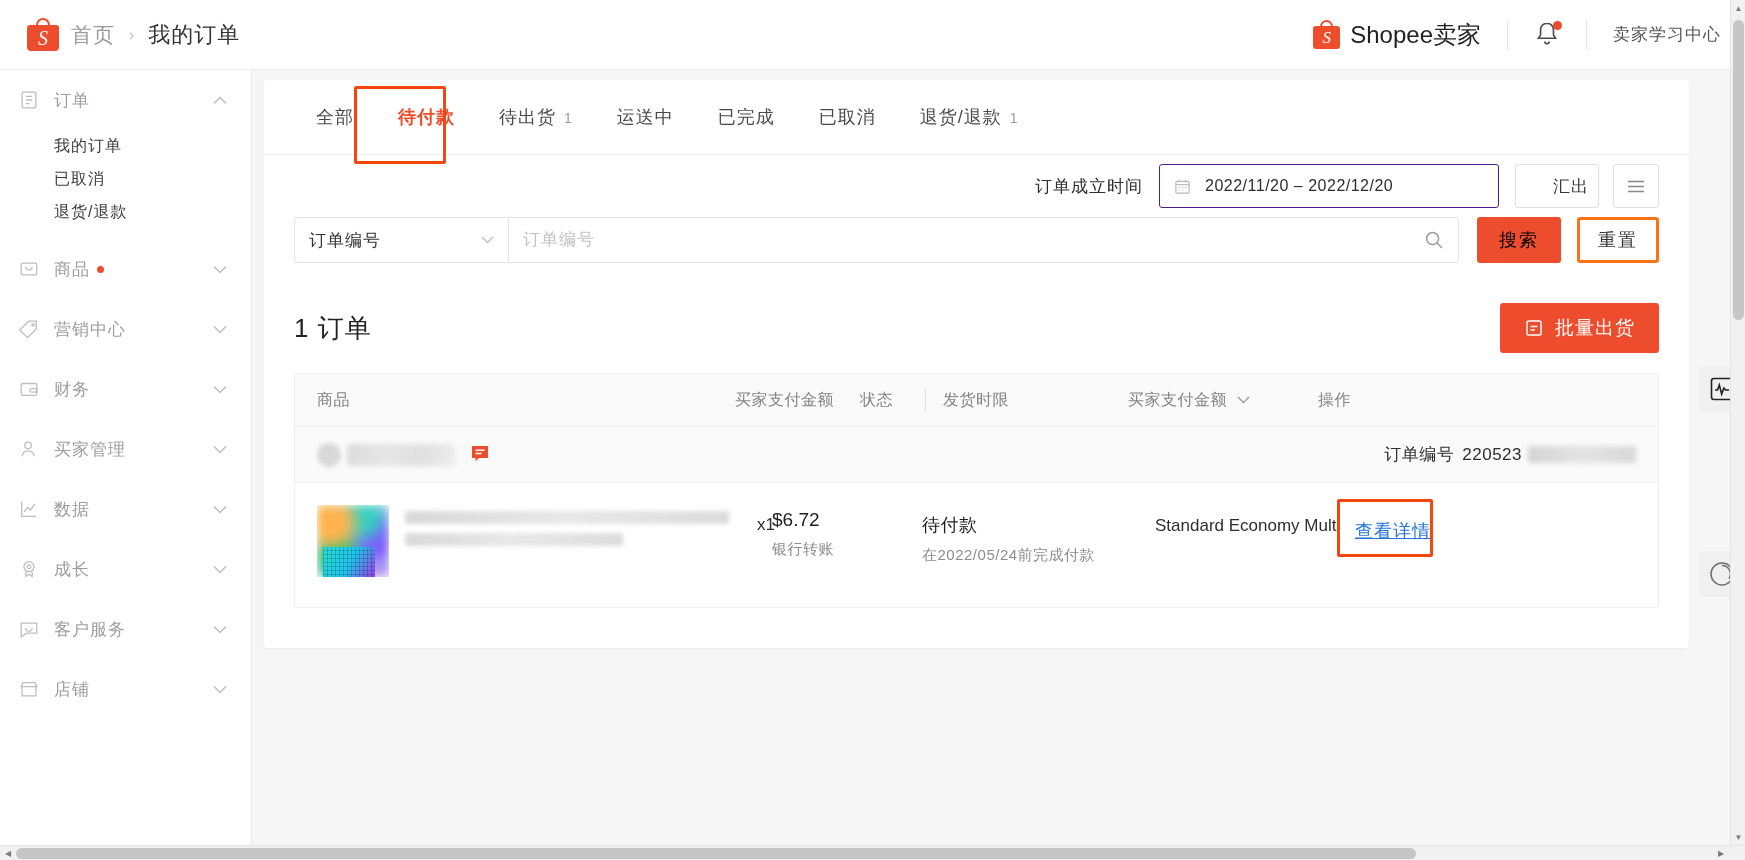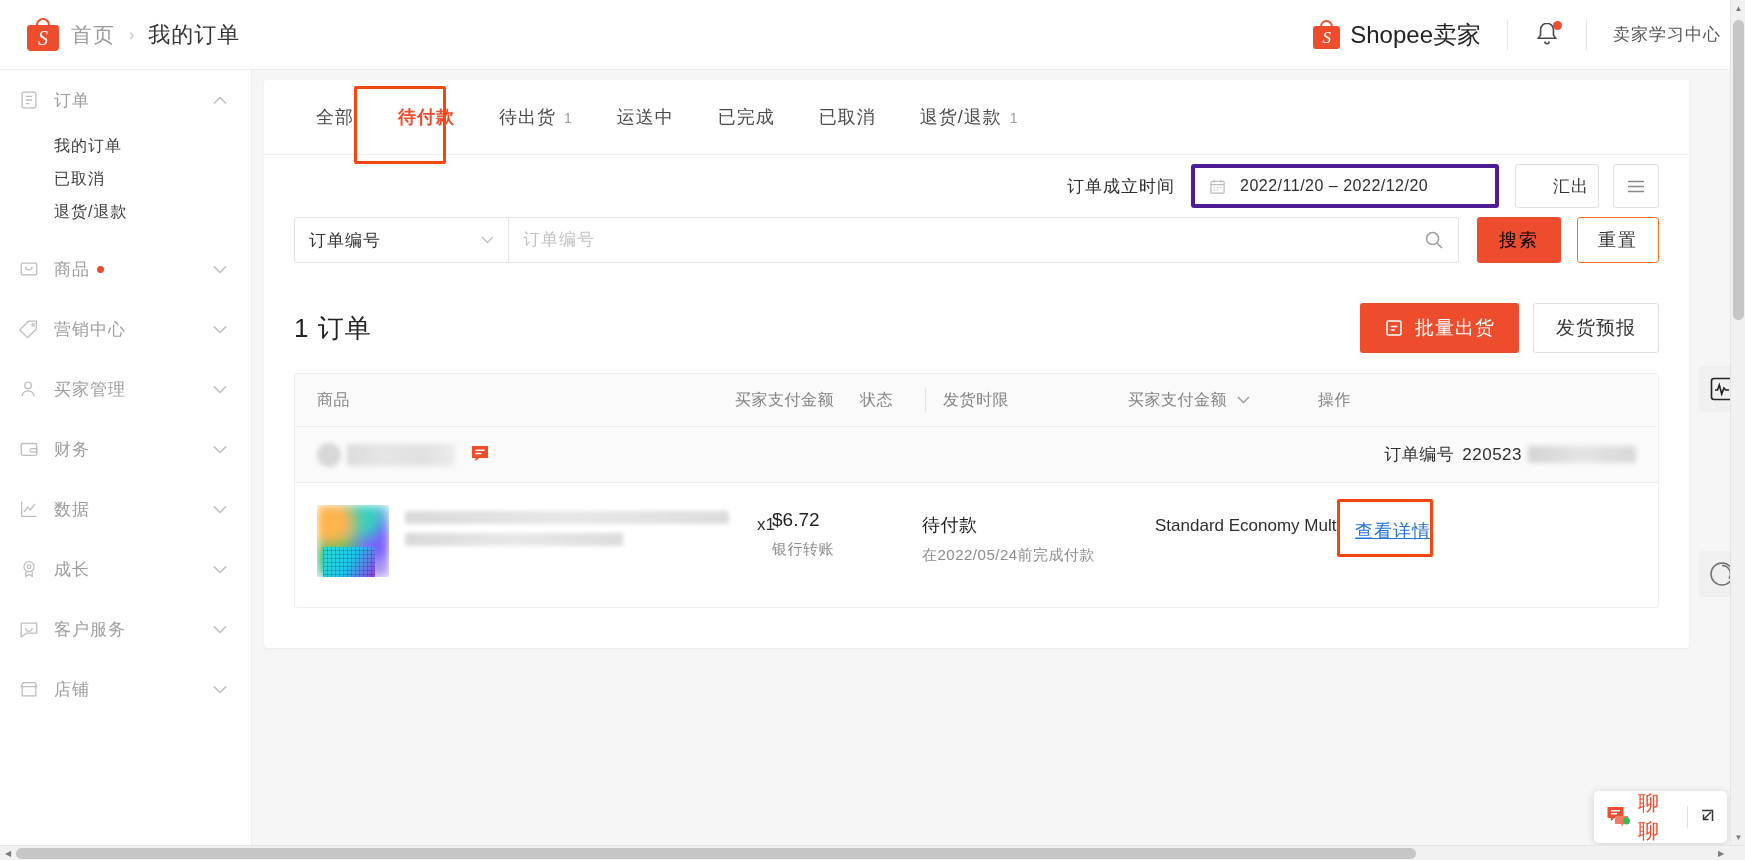--- a/index.html
+++ b/index.html
@@ -93,21 +93,21 @@
   .tab.sel { color:#ee4d2d; font-weight:bold; }
   .tab-hl {
     position:absolute; left:90px; top:6px; width:92px; height:78px;
     border:3px solid #f4460f; border-radius:2px; pointer-events:none;
   }
 
   
   .filter-row { display:flex; align-items:center; justify-content:flex-end;
     height:62px; padding-right:30px; }
   .fl-label { font-size:17px; color:#2e2e2e; margin-right:16px; letter-spacing:1px;}
-  .date-box { width:308px; height:44px; border:4px solid #4c1d95; border-radius:3px;
+  .date-box { width:340px; height:44px; border:1px solid #4c1d95; border-radius:3px;
     display:flex; align-items:center; padding:0 14px; }
   .date-box .cal { width:17px; height:17px; color:#bcbcbc; margin-right:14px; flex:none;}
   .date-txt { font-size:16px; color:#2e2e2e; letter-spacing:.5px;}
   .btn-out { width:84px; height:44px; border:1px solid #e0e0e0; border-radius:3px;
     margin-left:16px; display:flex; align-items:center; justify-content:center;
     font-size:17px; color:#333; cursor:pointer; letter-spacing:1px;padding-left:28px;}
   .btn-menu { width:46px; height:44px; border:1px solid #e0e0e0; border-radius:3px;
     margin-left:14px; display:flex; align-items:center; justify-content:center; cursor:pointer;}
 
   
@@ -118,21 +118,21 @@
   .sel-chev { margin-left:auto; width:13px; height:8px; color:#c0c0c0; }
   .inp-box { flex:1; height:46px; border:1px solid #e4e4e4; border-left:none;
     border-radius:0 3px 3px 0; display:flex; align-items:center; padding:0 14px; }
   .inp-box input { border:none; outline:none; flex:1; font-size:17px; color:#333;
     font-family:inherit; letter-spacing:1px; background:transparent;}
   .inp-box input::placeholder { color:#c2c2c2; }
   .mag { width:20px; height:20px; color:#9b9b9b; flex:none;}
   .btn-search { width:84px; height:46px; background:#ee4d2d; color:#000000; border-radius:3px;
     margin-left:18px; display:flex; align-items:center; justify-content:center;
     font-size:18px; cursor:pointer; letter-spacing:2px;}
-  .btn-reset { width:82px; height:46px; border:1px solid #f97316; border-radius:3px;
+  .btn-reset { width:82px; height:46px; border:3px solid #f97316; border-radius:3px;
     margin-left:16px; display:flex; align-items:center; justify-content:center;
     font-size:18px; color:#333; cursor:pointer; letter-spacing:2px;}
 
   
   .count-row { display:flex; align-items:center; padding:18px 30px 20px 30px; }
   .count-txt { font-size:26px; color:#232323; letter-spacing:1px;}
   .count-txt .num { font-weight:400; }
   .right-actions { margin-left:auto; display:flex; align-items:center; }
   .btn-bulk { height:50px; padding:0 24px; background:#ee4d2d; color:#fff; border-radius:3px;
     display:flex; align-items:center; font-size:19px; cursor:pointer; letter-spacing:1px;}
@@ -334,40 +334,40 @@
       <span class="chev">
         <svg width="14" height="9" viewBox="0 0 14 9" fill="none" stroke="currentColor" stroke-width="1.5">
             <path d="M1 1.5 7 7.5 13 1.5"></path>
           </svg>
       </span>
     </div>
 
     <div class="nav-group">
       <span class="nav-ico">
         <svg width="22" height="22" viewBox="0 0 24 24" fill="none" stroke="currentColor" stroke-width="1.4">
+          <rect x="3.5" y="6" width="17" height="13" rx="2"></rect>
+            <path d="M15 11.5h5.5v4H15a2 2 0 0 1 0-4z"></path>
+        </svg>
+      </span>
+      <span class="nav-label">财务</span>
+      <span class="chev">
+        <svg width="14" height="9" viewBox="0 0 14 9" fill="none" stroke="currentColor" stroke-width="1.5">
+            <path d="M1 1.5 7 7.5 13 1.5"></path>
+          </svg>
+      </span>
+    </div>
+
+    <div class="nav-group">
+      <span class="nav-ico">
+        <svg width="22" height="22" viewBox="0 0 24 24" fill="none" stroke="currentColor" stroke-width="1.4">
           <circle cx="11" cy="8" r="3.6"></circle>
             <path d="M4.5 20c0-3.6 3-6 6.5-6s6.5 2.4 6.5 6"></path>
         </svg>
       </span>
       <span class="nav-label">买家管理</span>
-      <span class="chev">
-        <svg width="14" height="9" viewBox="0 0 14 9" fill="none" stroke="currentColor" stroke-width="1.5">
-            <path d="M1 1.5 7 7.5 13 1.5"></path>
-          </svg>
-      </span>
-    </div>
-
-    <div class="nav-group">
-      <span class="nav-ico">
-        <svg width="22" height="22" viewBox="0 0 24 24" fill="none" stroke="currentColor" stroke-width="1.4">
-          <rect x="3.5" y="6" width="17" height="13" rx="2"></rect>
-            <path d="M15 11.5h5.5v4H15a2 2 0 0 1 0-4z"></path>
-        </svg>
-      </span>
-      <span class="nav-label">财务</span>
       <span class="chev">
         <svg width="14" height="9" viewBox="0 0 14 9" fill="none" stroke="currentColor" stroke-width="1.5">
             <path d="M1 1.5 7 7.5 13 1.5"></path>
           </svg>
       </span>
     </div>
 
     <div class="nav-group">
       <span class="nav-ico">
         <svg width="22" height="22" viewBox="0 0 24 24" fill="none" stroke="currentColor" stroke-width="1.4">
@@ -517,23 +517,20 @@
         </div>
         <div class="right-actions">
           <div class="btn-bulk">
             <span class="ico">
               <svg width="20" height="20" viewBox="0 0 20 20" fill="none" stroke="#fff" stroke-width="1.5">
                 <rect x="3" y="3" width="14" height="14" rx="1.6"></rect>
                   <path d="M6.6 8.5h6.8M6.6 12h4.2"></path>
               </svg>
             </span>
             <span>批量出货</span>
-          </div>
-          <div class="btn-forecast">
-            <span>发货预报</span>
           </div>
         </div>
       </div>
 
       <div class="tbl">
         <div class="thead">
           <div class="th-prod">商品</div>
           <div class="th-amt">买家支付金额</div>
           <div class="th-state">状态</div>
           <div class="th-div"></div>
@@ -608,39 +605,20 @@
     <div class="float-circle">
       <span>
         <svg width="28" height="28" viewBox="0 0 28 28" fill="none" stroke="#6f6f6f" stroke-width="1.5">
           <circle cx="14" cy="14" r="11"></circle>
             <path d="M14 5.5a8.5 8.5 0 0 1 7 13.2"></path>
         </svg>
       </span>
     </div>
   </div>
 
-  <div class="chat-widget">
-    <span class="cw-ico">
-      <svg width="26" height="24" viewBox="0 0 26 24" fill="none">
-        <path d="M1.5 2h16v11h-9L5 16.3V13h-3.5z" fill="#ee4d2d"></path>
-        <path d="M5 5.8h9M5 8.8h6" stroke="#fff" stroke-width="1.4"></path>
-        <path d="M9 11h13v8h-4l-2.6 2.6V19H9z" fill="#f07a63"></path>
-        <circle cx="20.5" cy="16" r="3.4" fill="#2ec14e"></circle>
-      </svg>
-    </span>
-    <span class="cw-txt">聊聊</span>
-    <span class="cw-bar"></span>
-    <span class="cw-exp">
-      <svg width="18" height="18" viewBox="0 0 18 18" fill="none" stroke="#333" stroke-width="1.5">
-        <path d="M5 2.5h10.5V13"></path>
-          <path d="M14 4 6.5 11.5"></path>
-          <path d="M6.5 6.5v5h5"></path>
-      </svg>
-    </span>
-  </div>
 
   <div class="sb-v">
     <div class="arr" style="top:0">▲</div>
     <div class="thumb"></div>
     <div class="arr" style="bottom:0">▼</div>
   </div>
   <div class="sb-h">
     <div class="arr" style="left:0">◀</div>
     <div class="thumb"></div>
     <div class="arr" style="right:16px">▶</div>

